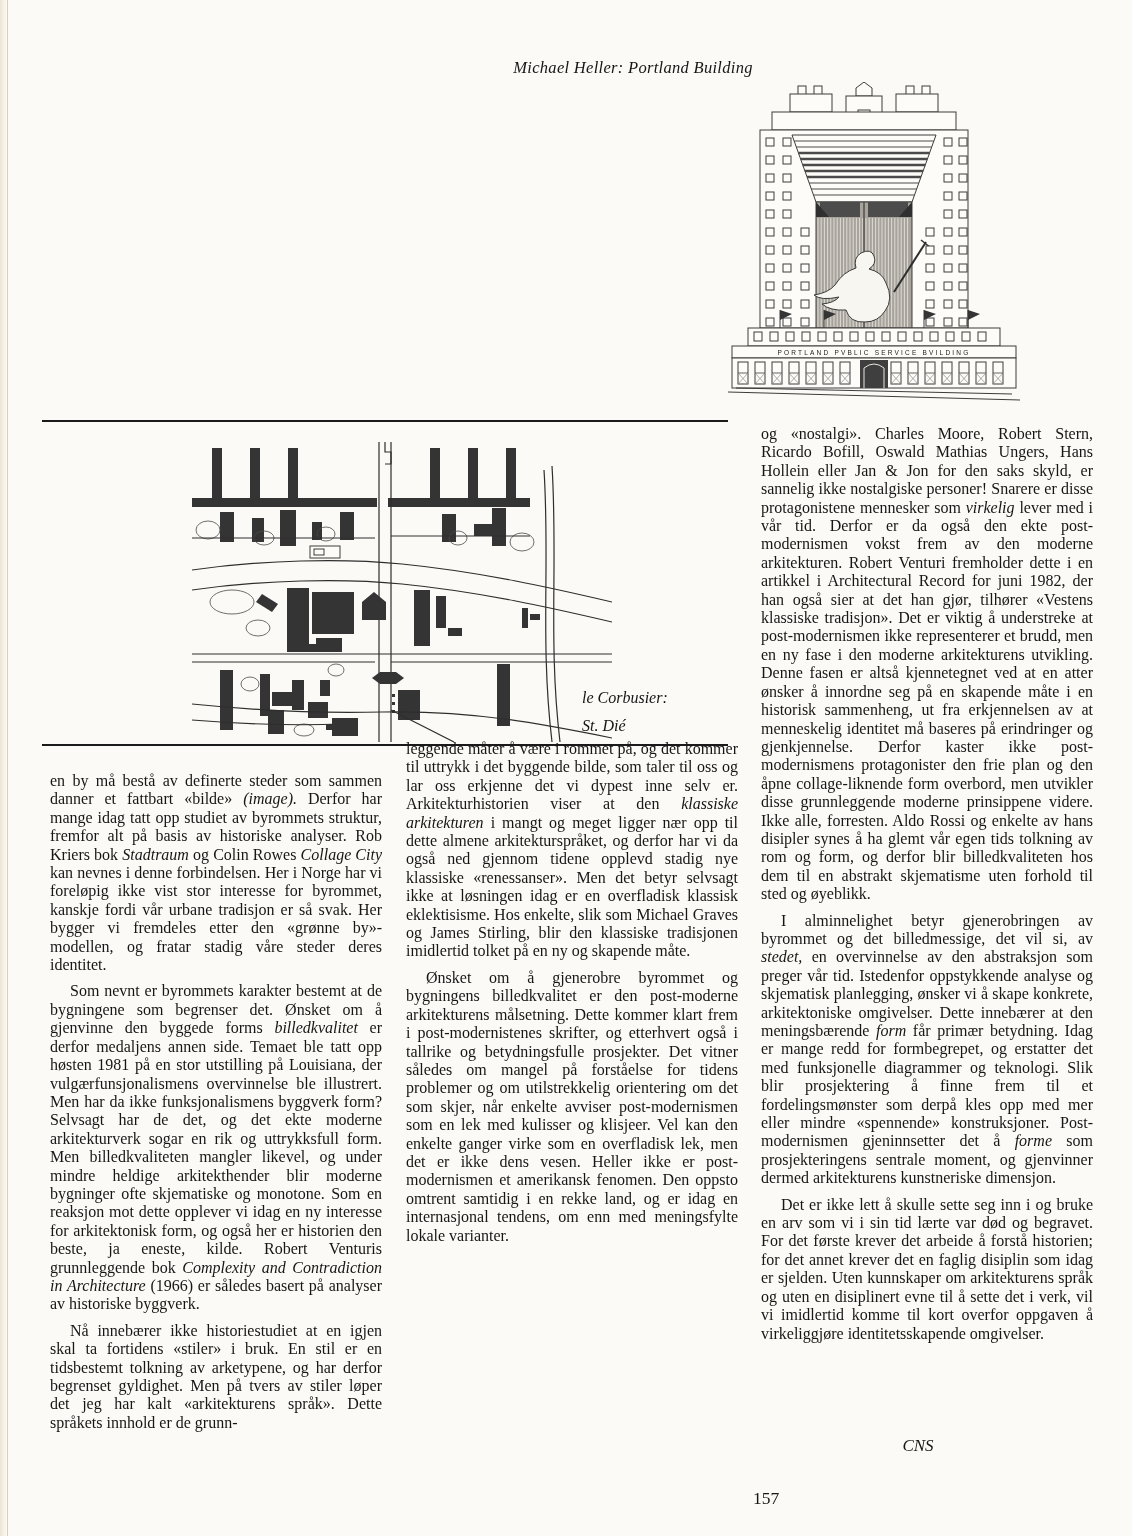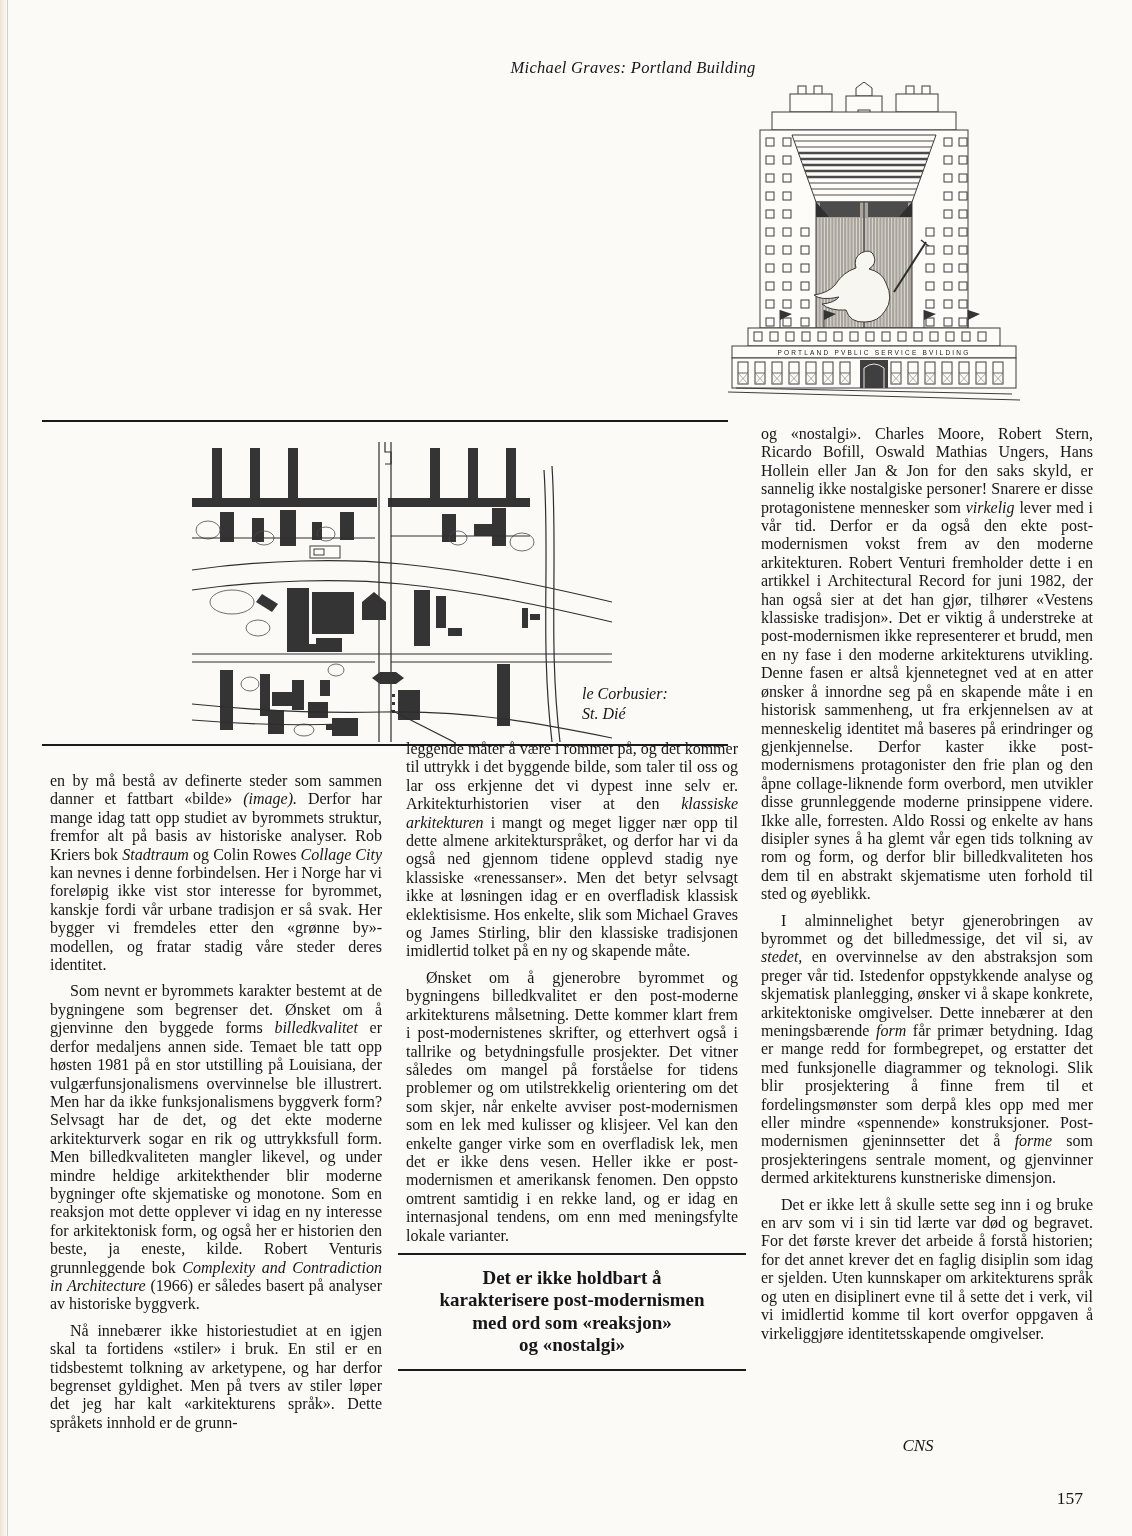--- a/index.html
+++ b/index.html
@@ -23,55 +23,55 @@
   .fig-building svg{display:block;width:100%;height:100%;}
   
   .fig-map{
     position:absolute;left:42px;top:420px;width:686px;height:326px;
     border-top:2px solid #1a1a1a;border-bottom:2px solid #1a1a1a;
     box-sizing:border-box;background:#fbfaf6;
   }
   .fig-map svg{position:absolute;left:150px;top:20px;width:420px;height:300px;}
   .map-caption{
     position:absolute;left:540px;top:262px;width:140px;
-    font-style:italic;font-size:16px;line-height:20px;
+    font-style:italic;font-size:16px;line-height:28px;
   }
   
   .col{position:absolute;width:348px;font-size:16px;line-height:18.4px;}
   .col1{left:42px;top:764px;}
   .col2{left:398px;top:732px;}
   .col3{left:753px;top:417px;}
   p.para{margin:8px;text-align:justify;}
   p.para.indent{text-indent:20px;}
   .it{font-style:italic;}
   .pullquote{
     border-top:2px solid #1a1a1a;border-bottom:2px solid #1a1a1a;
     margin:7px 0 7px 0;padding:12px 4px;
     font-weight:bold;font-size:19px;line-height:22.5px;text-align:center;
   }
   .signature{
     position:absolute;left:753px;top:1436px;width:330px;
     text-align:center;font-style:italic;font-size:17px;padding-right:2px;
   }
   .page-number{
     position:absolute;left:753px;top:1488px;width:330px;
-    text-align:right;font-size:17.5px;padding-right:2px;
+    font-size:17.5px;padding-right:2px;
   }
   .line{stroke:#3c3c3c;stroke-width:1;fill:none;}
   .blk{fill:#343434;stroke:none;}
   .outl{fill:#fdfcf8;stroke:#3c3c3c;stroke-width:1;}
   .road{stroke:#2e2e2e;stroke-width:1.2;fill:none;}
   .blob{stroke:#4a4a4a;stroke-width:.8;fill:none;}
 </style>
 </head>
 <body>
 
 <div class="scan-edge"></div>
 
-<div class="caption-top">Michael Graves: Portland Building</div>
+<div class="caption-top">Michael Heller: Portland Building</div>
 
 <div class="fig-building">
   <svg viewBox="0 0 292 322">
 
     <polygon class="outl" points="128,6 136,0 144,6 144,14 128,14"></polygon>
     <rect class="outl" x="118" y="14" width="36" height="34"></rect>
     <rect class="outl" x="130" y="28" width="12" height="20"></rect>
     <rect class="outl" x="70" y="4" width="8" height="14"></rect>
     <rect class="outl" x="86" y="4" width="8" height="14"></rect>
     <rect class="outl" x="62" y="12" width="42" height="18"></rect>
@@ -379,21 +379,20 @@
     <p class="para"><span>en by må bestå av definerte steder som sammen danner et fattbart «bilde» </span><span class="it">(image).</span><span> Derfor har mange idag tatt opp studiet av byrommets struktur, fremfor alt på basis av historiske analyser. Rob Kriers bok </span><span class="it">Stadtraum</span><span> og Colin Rowes </span><span class="it">Collage City</span><span> kan nevnes i denne forbindelsen. Her i Norge har vi foreløpig ikke vist stor interesse for byrommet, kanskje fordi vår urbane tradisjon er så svak. Her bygger vi fremdeles etter den «grønne by»-modellen, og fratar stadig våre steder deres identitet.</span></p>
     <p class="para indent"><span>Som nevnt er byrommets karakter bestemt at de bygningene som begrenser det. Ønsket om å gjenvinne den byggede forms </span><span class="it">billedkvalitet</span><span> er derfor medaljens annen side. Temaet ble tatt opp høsten 1981 på en stor utstilling på Louisiana, der vulgærfunsjonalismens overvinnelse ble illustrert. Men har da ikke funksjonalismens byggverk form? Selvsagt har de det, og det ekte moderne arkitekturverk sogar en rik og uttrykksfull form. Men billedkvaliteten mangler likevel, og under mindre heldige arkitekthender blir moderne bygninger ofte skjematiske og monotone. Som en reaksjon mot dette opplever vi idag en ny interesse for arkitektonisk form, og også her er historien den beste, ja eneste, kilde. Robert Venturis grunnleggende bok </span><span class="it">Complexity and Contradiction in Architecture</span><span> (1966) er således basert på analyser av historiske byggverk.</span></p>
     <p class="para indent"><span>Nå innebærer ikke historiestudiet at en igjen skal ta fortidens «stiler» i bruk. En stil er en tidsbestemt tolkning av arketypene, og har derfor begrenset gyldighet. Men på tvers av stiler løper det jeg har kalt «arkitekturens språk». Dette språkets innhold er de grunn-</span></p>
   </div>
 
 <div class="col col2">
   <div>
       <p class="para"><span>leggende måter å være i rommet på, og det kommer til uttrykk i det byggende bilde, som taler til oss og lar oss erkjenne det vi dypest inne selv er. Arkitekturhistorien viser at den </span><span class="it">klassiske arkitekturen</span><span> i mangt og meget ligger nær opp til dette almene arkitekturspråket, og derfor har vi da også ned gjennom tidene opplevd stadig nye klassiske «renessanser». Men det betyr selvsagt ikke at løsningen idag er en overfladisk klassisk eklektisisme. Hos enkelte, slik som Michael Graves og James Stirling, blir den klassiske tradisjonen imidlertid tolket på en ny og skapende måte.</span></p>
       <p class="para indent"><span>Ønsket om å gjenerobre byrommet og bygningens billedkvalitet er den post-moderne arkitekturens målsetning. Dette kommer klart frem i post-modernistenes skrifter, og etterhvert også i tallrike og betydningsfulle prosjekter. Det vitner således om mangel på forståelse for tidens problemer og om utilstrekkelig orientering om det som skjer, når enkelte avviser post-modernismen som en lek med kulisser og klisjeer. Vel kan den enkelte ganger virke som en overfladisk lek, men det er ikke dens vesen. Heller ikke er post-modernismen et amerikansk fenomen. Den oppsto omtrent samtidig i en rekke land, og er idag en internasjonal tendens, om enn med meningsfylte lokale varianter.</span></p>
     </div>
-  <div class="pullquote">Det er ikke holdbart å<br>karakterisere post-modernismen<br>med ord som «reaksjon»<br>og «nostalgi»</div>
 </div>
 
 <div class="col col3">
     <p class="para"><span>og «nostalgi». Charles Moore, Robert Stern, Ricardo Bofill, Oswald Mathias Ungers, Hans Hollein eller Jan &amp; Jon for den saks skyld, er sannelig ikke nostalgiske personer! Snarere er disse protagonistene mennesker som </span><span class="it">virkelig</span><span> lever med i vår tid. Derfor er da også den ekte post-modernismen vokst frem av den moderne arkitekturen. Robert Venturi fremholder dette i en artikkel i Architectural Record for juni 1982, der han også sier at det han gjør, tilhører «Vestens klassiske tradisjon». Det er viktig å understreke at post-modernismen ikke representerer et brudd, men en ny fase i den moderne arkitekturens utvikling. Denne fasen er altså kjennetegnet ved at en atter ønsker å innordne seg på en skapende måte i en historisk sammenheng, ut fra erkjennelsen av at menneskelig identitet må baseres på erindringer og gjenkjennelse. Derfor kaster ikke post-modernismens protagonister den frie plan og den åpne collage-liknende form overbord, men utvikler disse grunnleggende moderne prinsippene videre. Ikke alle, forresten. Aldo Rossi og enkelte av hans disipler synes å ha glemt vår egen tids tolkning av rom og form, og derfor blir billedkvaliteten hos dem til en abstrakt skjematisme uten forhold til sted og øyeblikk.</span></p>
     <p class="para indent"><span>I alminnelighet betyr gjenerobringen av byrommet og det billedmessige, det vil si, av </span><span class="it">stedet,</span><span> en overvinnelse av den abstraksjon som preger vår tid. Istedenfor oppstykkende analyse og skjematisk planlegging, ønsker vi å skape konkrete, arkitektoniske omgivelser. Dette innebærer at den meningsbærende </span><span class="it">form</span><span> får primær betydning. Idag er mange redd for formbegrepet, og erstatter det med funksjonelle diagrammer og teknologi. Slik blir prosjektering å finne frem til et fordelingsmønster som derpå kles opp med mer eller mindre «spennende» konstruksjoner. Post-modernismen gjeninnsetter det å </span><span class="it">forme</span><span> som prosjekteringens sentrale moment, og gjenvinner dermed arkitekturens kunstneriske dimensjon.</span></p>
     <p class="para indent"><span>Det er ikke lett å skulle sette seg inn i og bruke en arv som vi i sin tid lærte var død og begravet. For det første krever det arbeide å forstå historien; for det annet krever det en faglig disiplin som idag er sjelden. Uten kunnskaper om arkitekturens språk og uten en disiplinert evne til å sette det i verk, vil vi imidlertid komme til kort overfor oppgaven å virkeliggjøre identitetsskapende omgivelser.</span></p>
   </div>
 
 <div class="signature">CNS</div>
 <div class="page-number">157</div>

